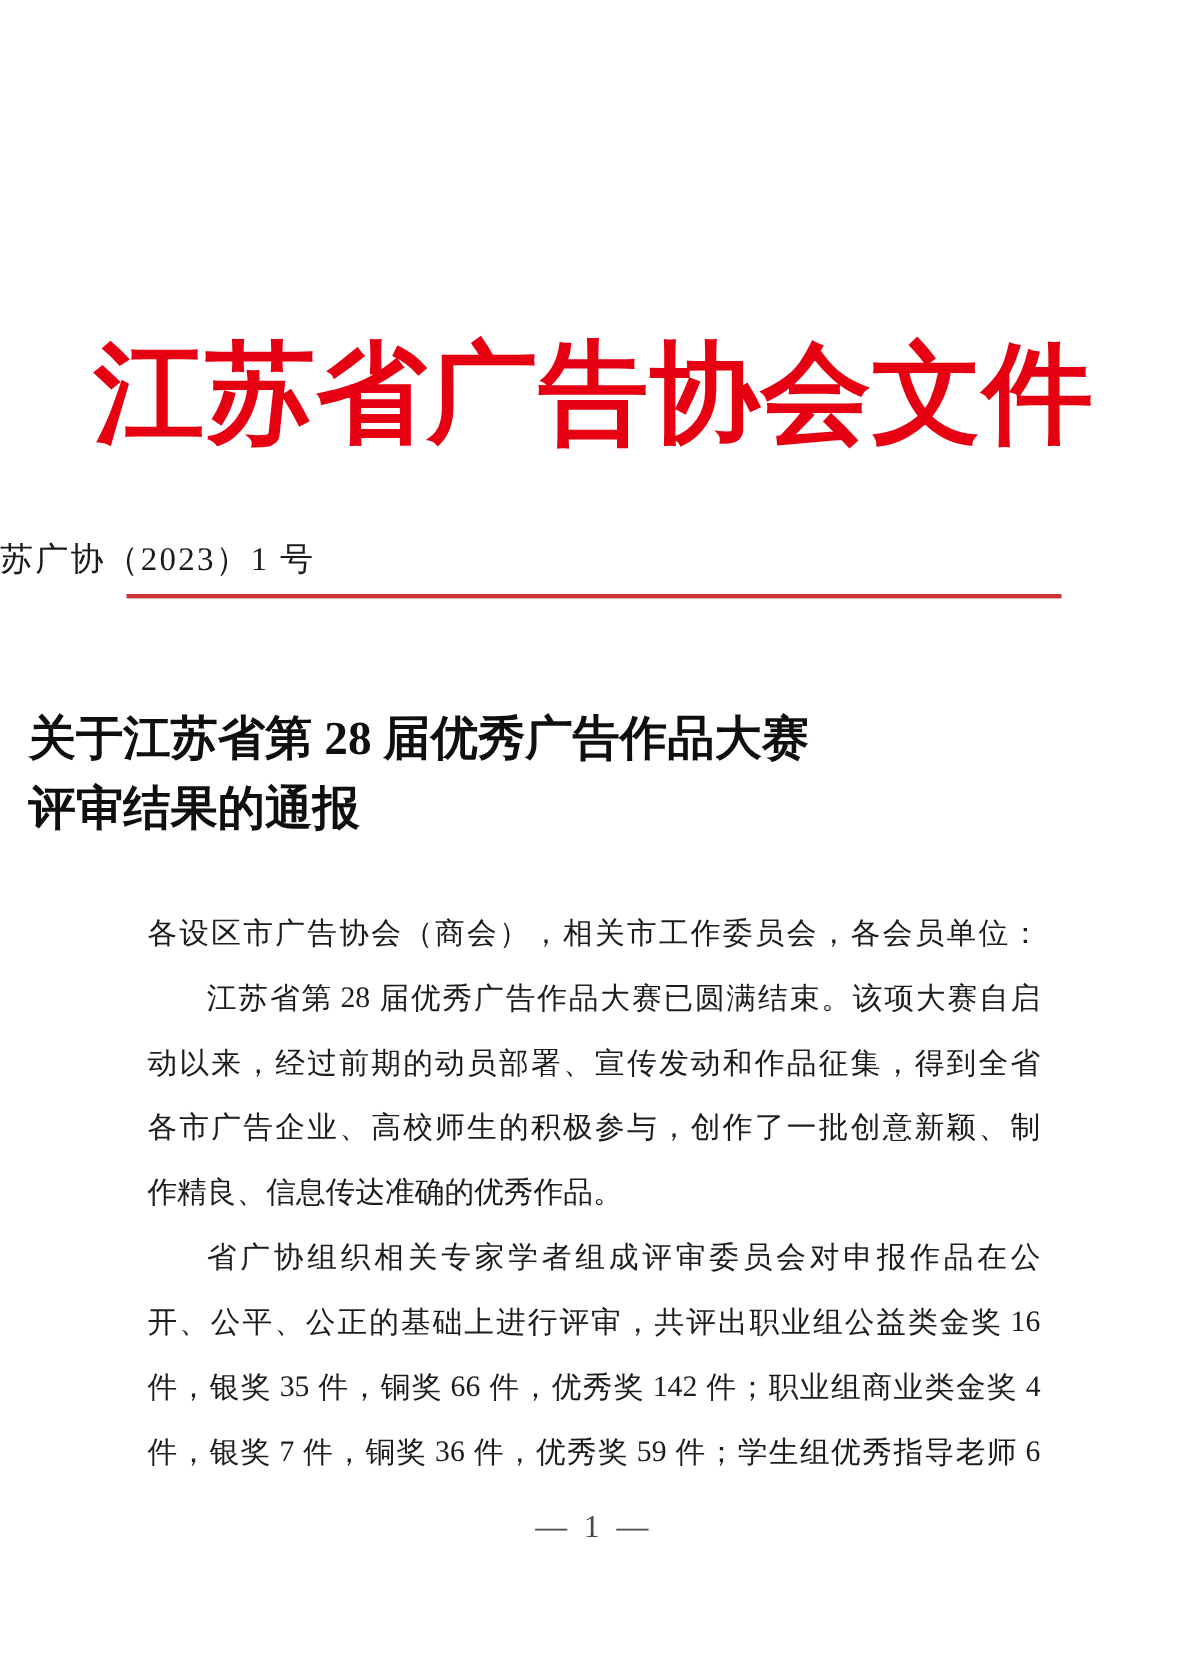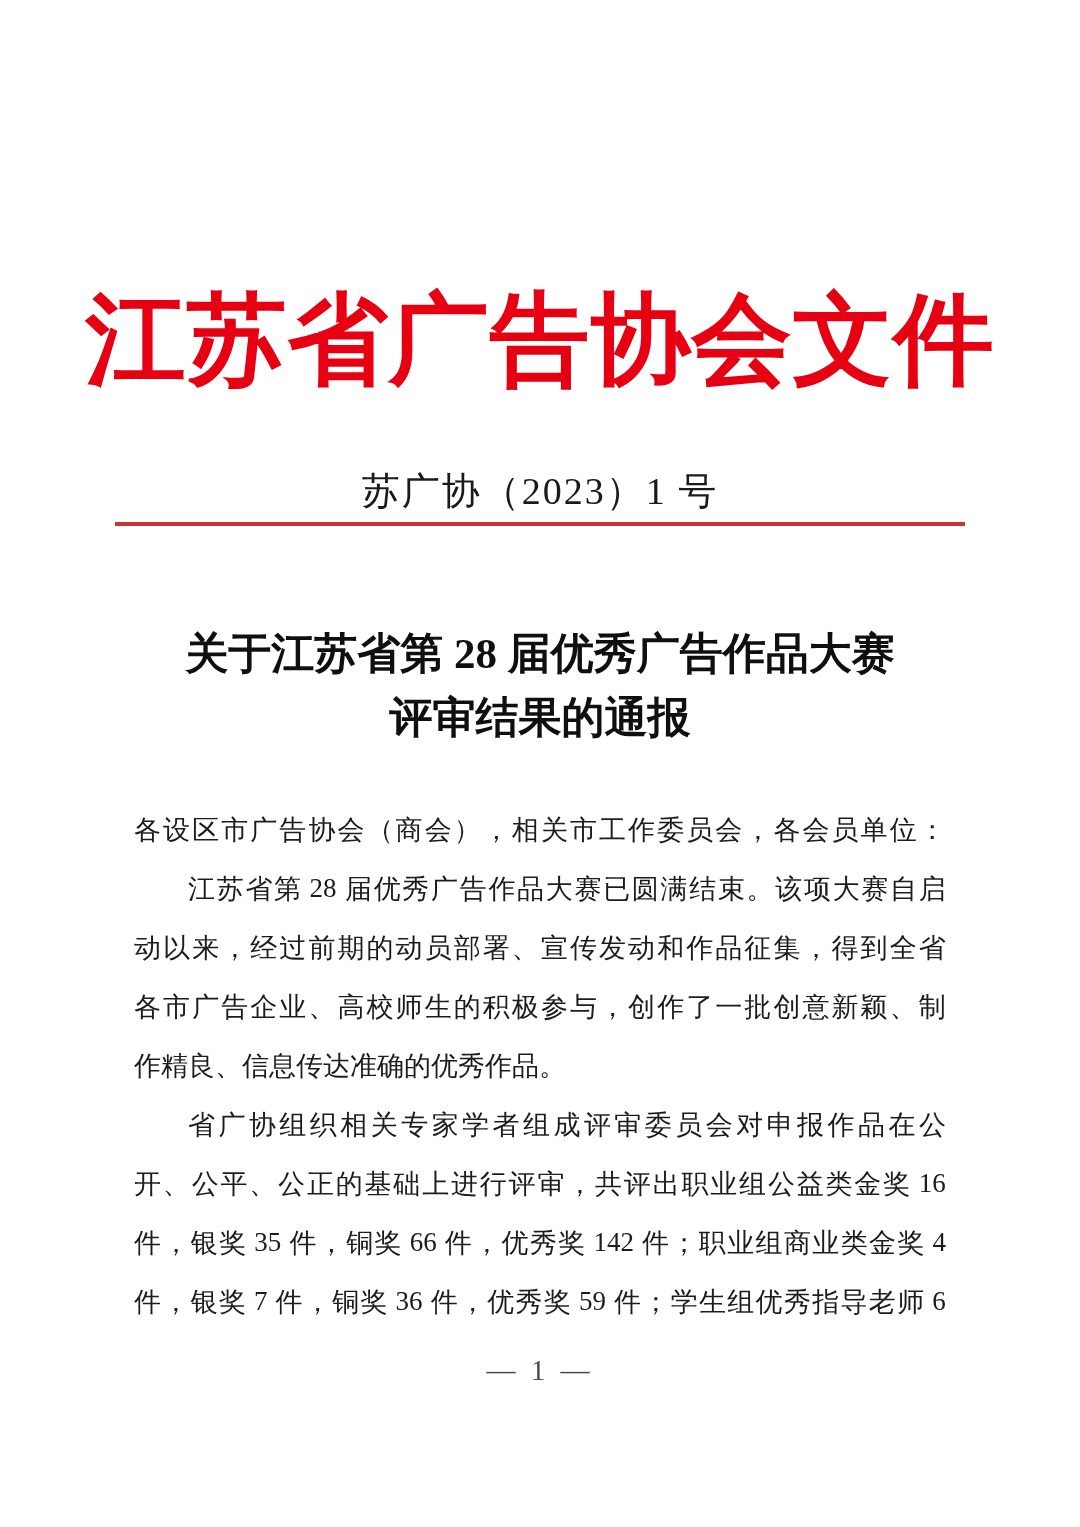--- a/index.html
+++ b/index.html
@@ -4,21 +4,21 @@
 <style>
   html, body {
     margin: 0;
     padding: 0;
     background: #ffffff;
   }
   .page {
     position: relative;
     width: 1080px;
     height: 1419px;
-    margin: 0 auto;
+    margin: 18px auto;
     background: #ffffff;
     overflow: hidden;
     font-family: "Liberation Serif", "DejaVu Serif", serif;
     color: #1d1d1d;
   }
 
   
   .org-title {
     position: absolute;
     top: 266px;
@@ -32,22 +32,21 @@
     letter-spacing: 1px;
     white-space: nowrap;
   }
 
   
   .doc-number {
     position: absolute;
     top: 468px;
     left: 0;
     right: 0;
-    text-align: center;
-    font-size: 38px;
+    font-size: 30px;
     line-height: 46px;
     color: #1a1a1a;
     letter-spacing: 2px;
   }
 
   
   .red-rule {
     position: absolute;
     top: 522px;
     left: 115px;
@@ -55,25 +54,25 @@
     height: 4px;
     background: #cb3335;
   }
 
   
   .doc-title {
     position: absolute;
     top: 622px;
     left: 0;
     right: 0;
-    text-align: center;
     font-size: 43px;
     line-height: 64px;
     font-weight: bold;
     color: #0f0f0f;
+    padding-left: 26px;
   }
 
   
   .body-block {
     position: absolute;
     top: 800px;
     left: 134px;
     width: 812px;
     font-size: 27px;
     color: #1c1c1c;

